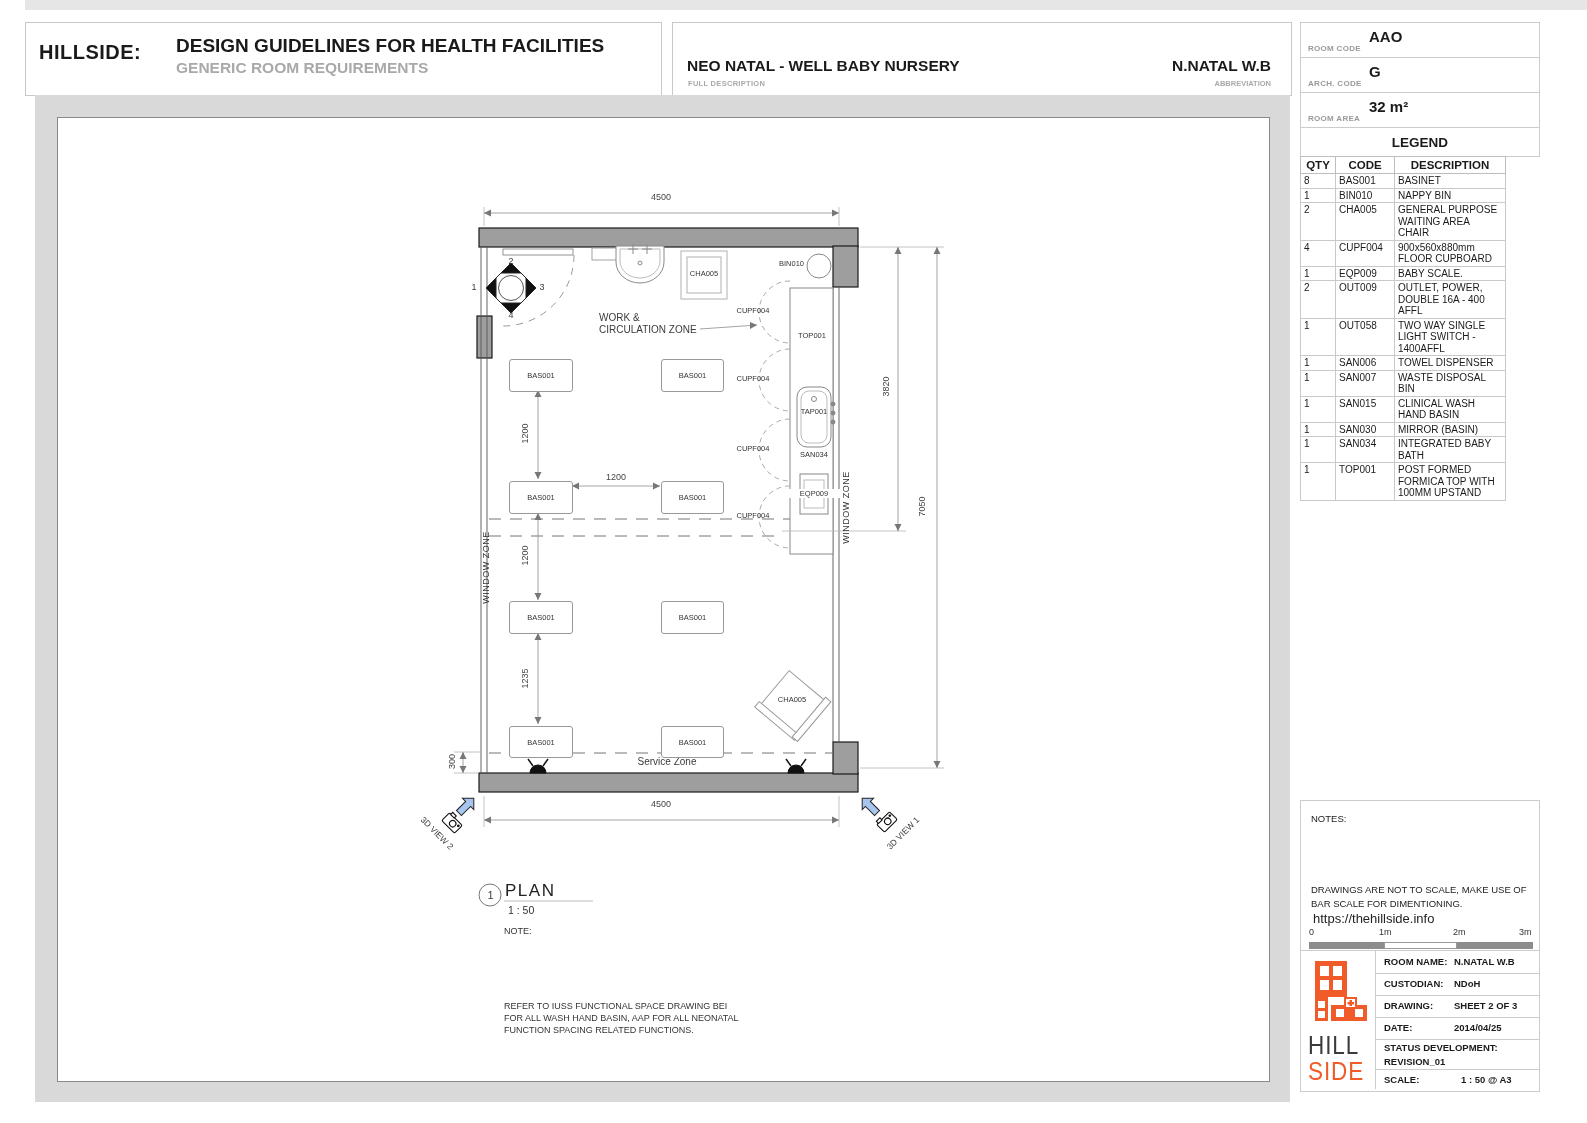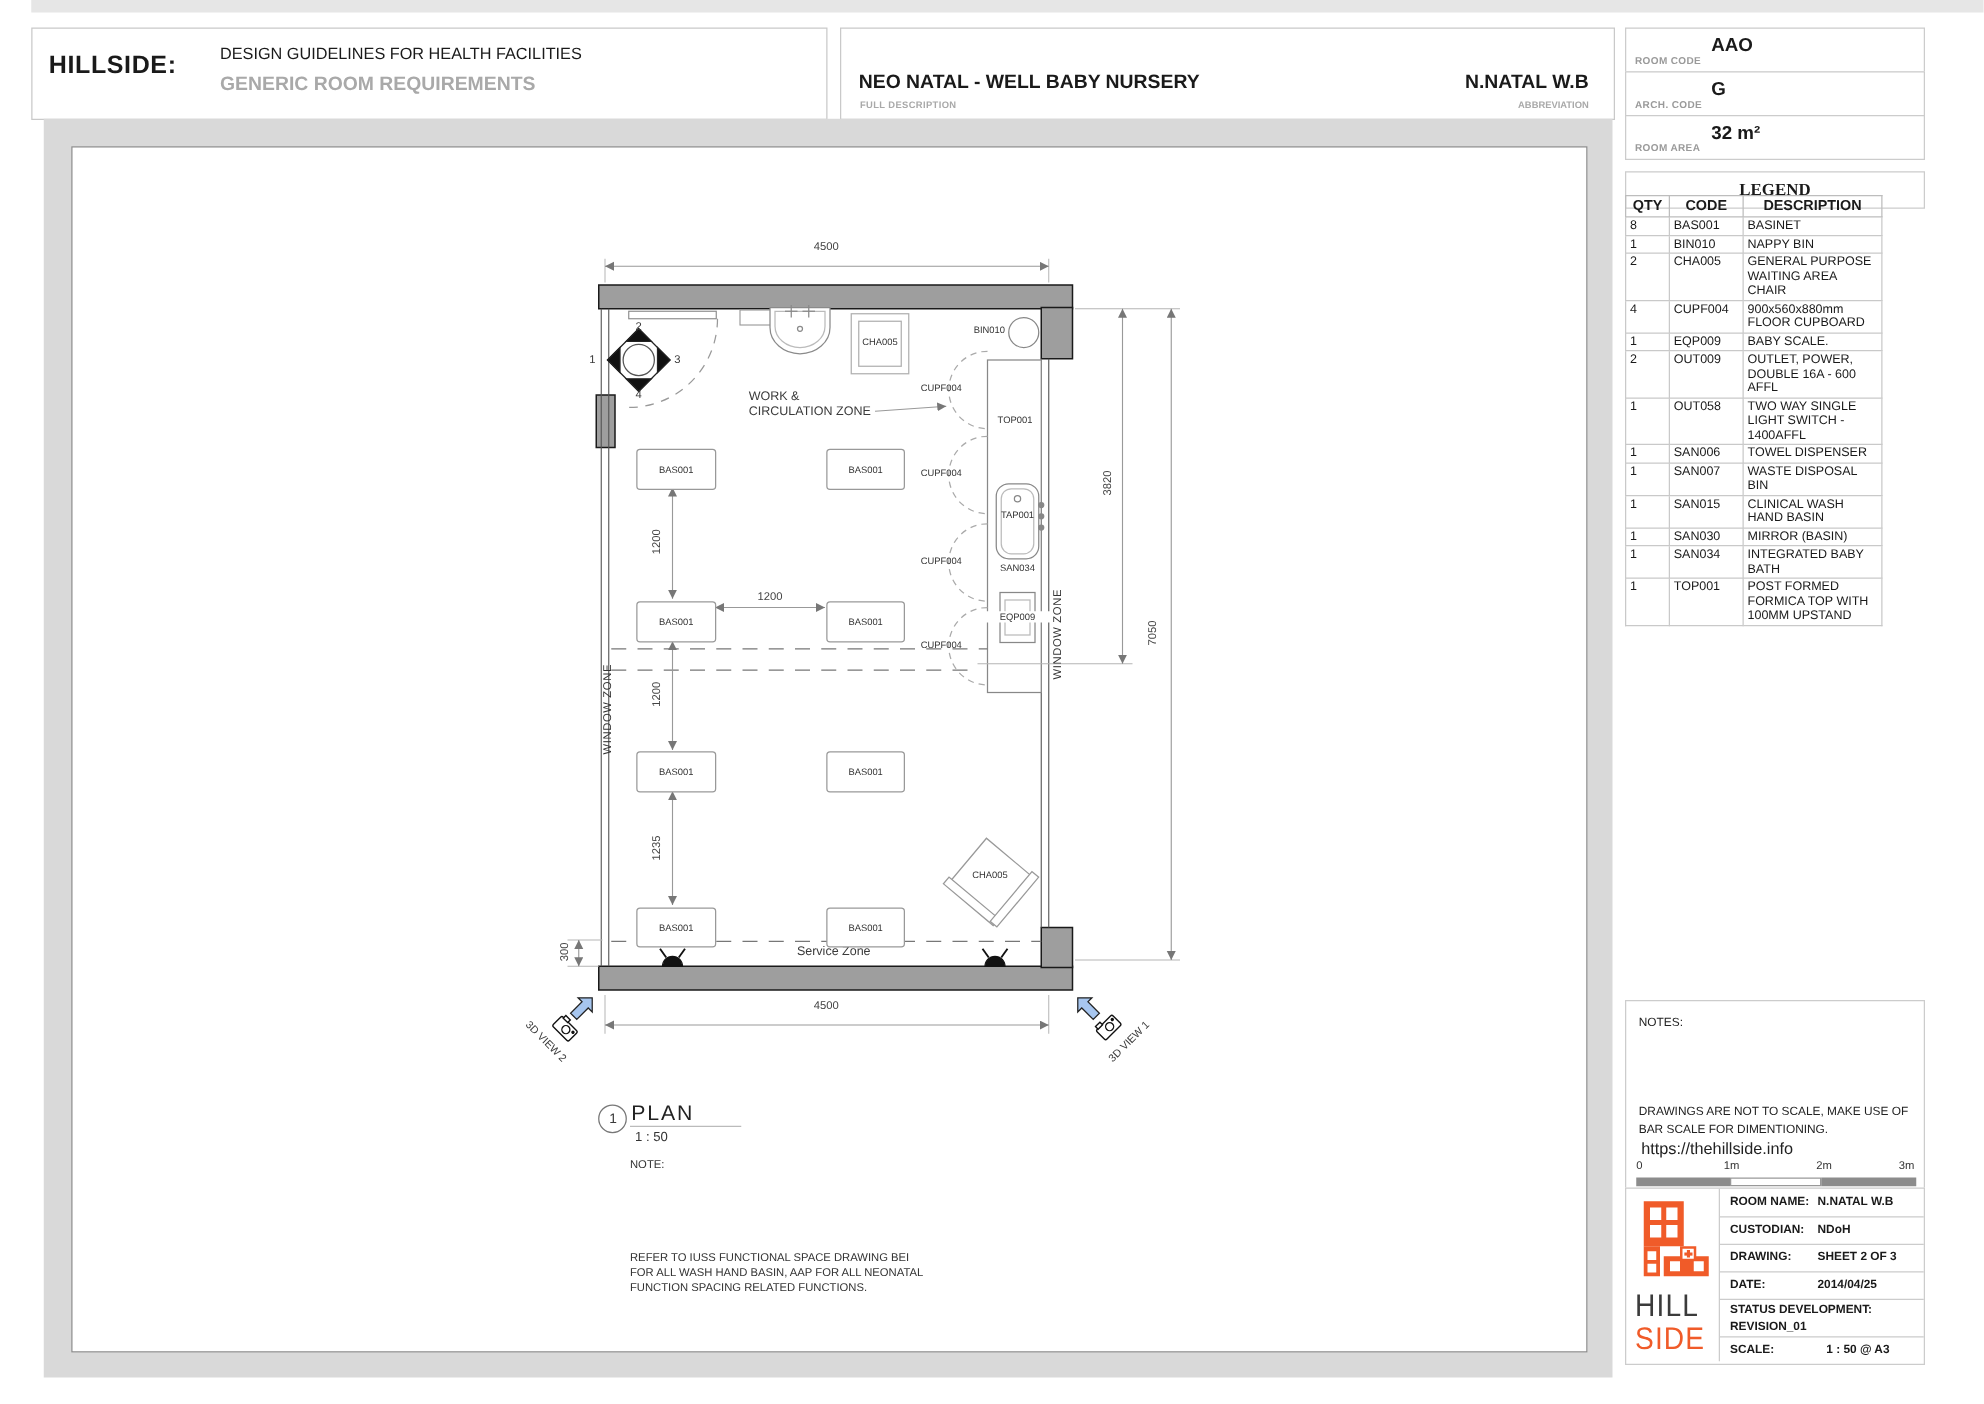--- a/index.html
+++ b/index.html
@@ -17,21 +17,21 @@
   .rotm45{transform:rotate(-45deg);}
 
   
   .top-strip{left:25px;top:0;width:1562px;height:10px;background:#e6e6e6;}
 
   
   .hdr-box{top:22px;height:72px;background:#fff;border:1px solid #c9c9c9;}
   .hdr-left{left:25px;width:635px;}
   .hdr-mid{left:672px;width:618px;}
   .brand{left:13px;top:18px;font-size:20px;font-weight:bold;letter-spacing:0.5px;}
-  .h-title{left:150px;top:12px;font-size:13px;font-weight:normal;}
+  .h-title{left:150px;top:12px;font-size:19px;font-weight:bold;}
   .h-sub{left:150px;top:36px;font-size:15.5px;font-weight:bold;color:#a9a9a9;}
   .mid-title{left:14px;top:34px;font-size:15.5px;font-weight:bold;}
   .mid-lab{left:15px;top:56px;font-size:7.5px;font-weight:bold;color:#a9a9a9;letter-spacing:0.3px;}
   .abbr{right:20px;top:34px;font-size:15.5px;font-weight:bold;}
   .abbr-lab{right:20px;top:56px;font-size:7.5px;font-weight:bold;color:#a9a9a9;}
 
   
   .sheet-frame{left:35px;top:95px;width:1255px;height:1007px;background:#d9d9d9;}
   .sheet-inner{left:57px;top:117px;width:1211px;height:963px;background:#fff;border:1px solid #8a8a8a;}
 
@@ -304,21 +304,21 @@
   </div>
   <div class="rp-sec" style="top:35px;height:34px;">
     <span class="info-lab">ARCH. CODE</span>
     <span class="info-val">G</span>
   </div>
   <div class="rp-sec" style="top:70px;height:34px;">
     <span class="info-lab">ROOM AREA</span>
     <span class="info-val">32 m²</span>
   </div>
 
-  <div class="rp-sec legend-title" style="top:115px;height:28px;font-family:Liberation Serif, serif;">LEGEND</div>
+  <div class="rp-sec legend-title" style="top:105px;height:28px;">LEGEND</div>
 
   <table class="leg" style="position:absolute;left:0;top:134px;">
     <thead>
       <tr>
         <th>QTY</th>
         <th>CODE</th>
         <th>DESCRIPTION</th>
       </tr>
     </thead>
     <tbody>
@@ -343,21 +343,21 @@
           <td>900x560x880mm FLOOR CUPBOARD</td>
         </tr>
         <tr>
           <td>1</td>
           <td>EQP009</td>
           <td>BABY SCALE.</td>
         </tr>
         <tr>
           <td>2</td>
           <td>OUT009</td>
-          <td>OUTLET, POWER, DOUBLE 16A - 600 AFFL</td>
+          <td>OUTLET, POWER, DOUBLE 16A - 400 AFFL</td>
         </tr>
         <tr>
           <td>1</td>
           <td>OUT058</td>
           <td>TWO WAY SINGLE LIGHT SWITCH - 1400AFFL</td>
         </tr>
         <tr>
           <td>1</td>
           <td>SAN006</td>
           <td>TOWEL DISPENSER</td>

